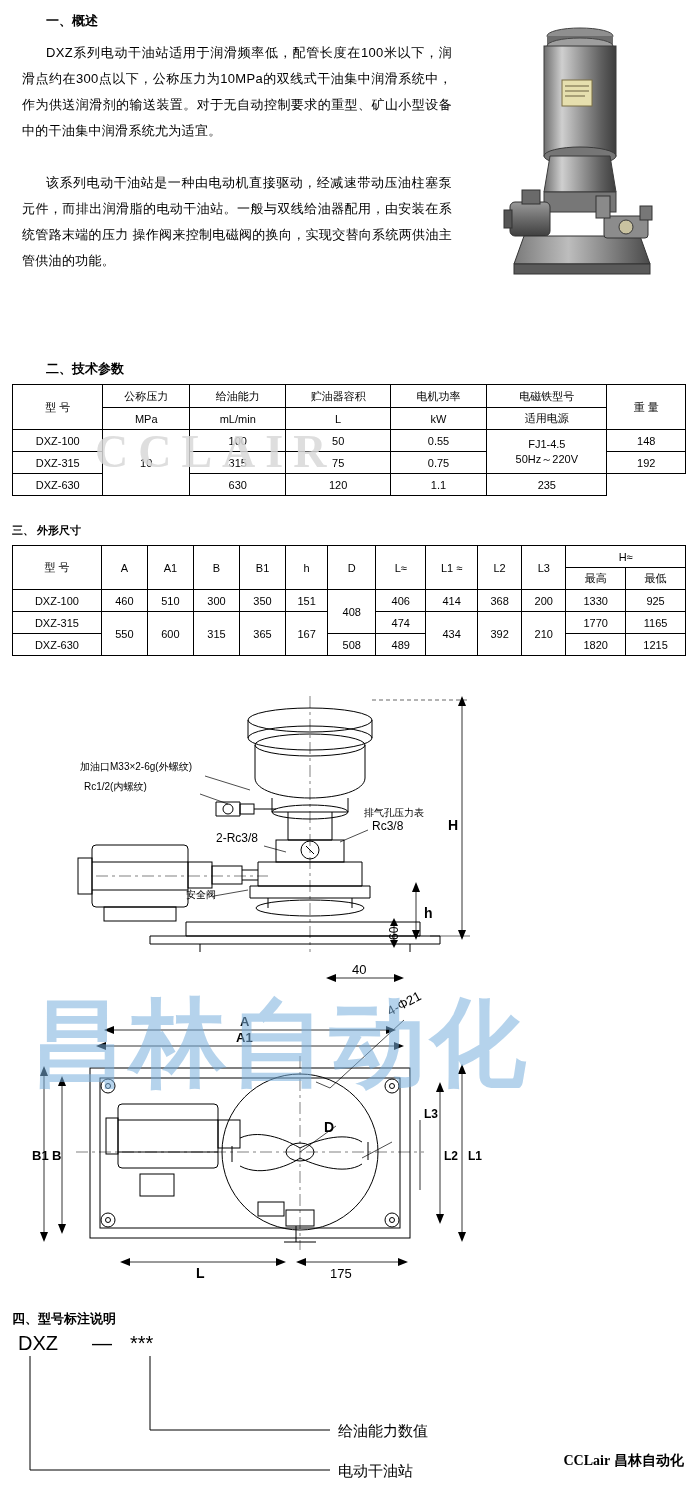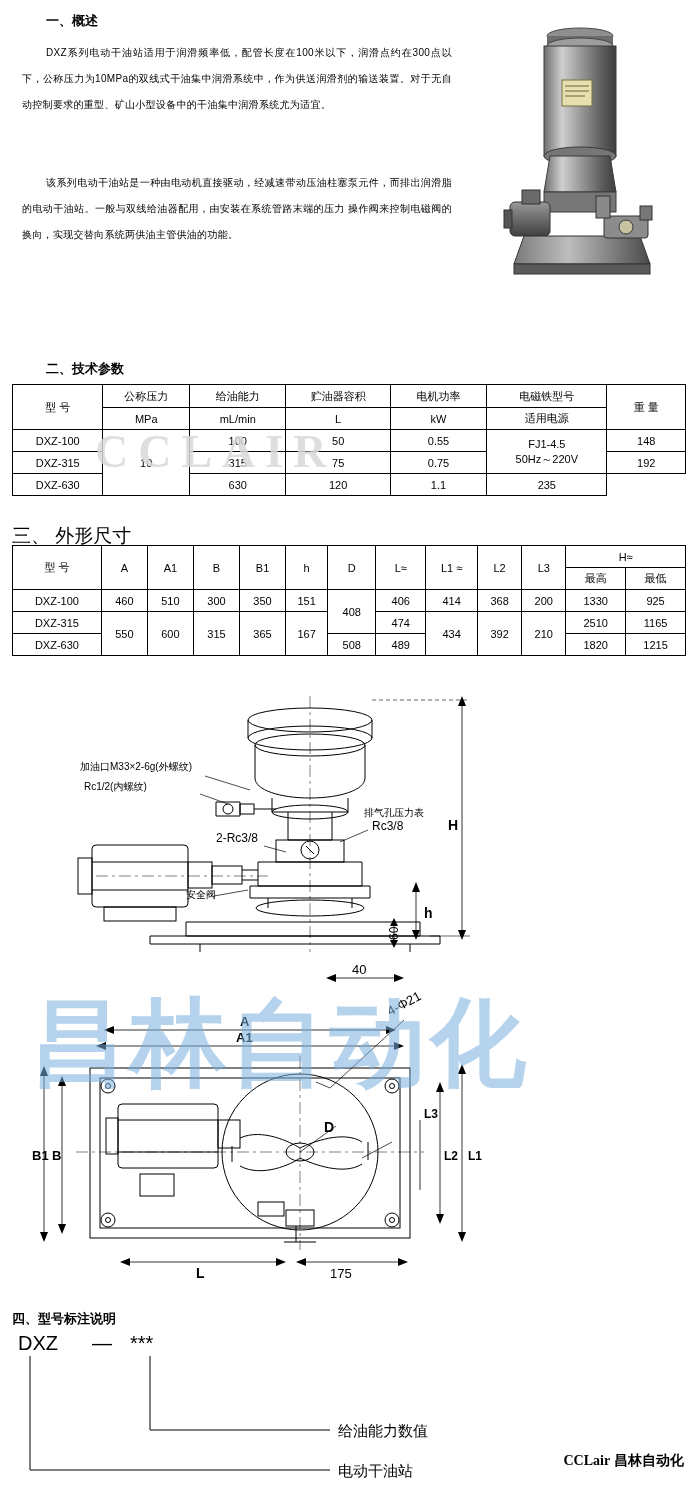--- a/index.html
+++ b/index.html
@@ -14,21 +14,21 @@
 
   
   .sec-title{
     font-weight:bold;
     font-size:13px;
     margin:0;
   }
   #sec1-title{position:absolute;left:46px;top:12px;text-align:right;}
   .para{
     position:absolute;
-    font-size:10px;
+    font-size:13px;
     line-height:26px;
     text-align:justify;
     letter-spacing:0.3px;
   }
   #para1{left:22px;top:40px;width:430px;text-indent:24px;}
   #para2{left:22px;top:170px;width:430px;text-indent:24px;}
 
   
   .photo{
     position:absolute;left:500px;top:20px;width:180px;height:260px;
@@ -41,21 +41,21 @@
   table{border-collapse:collapse;font-size:11px;}
   td,th{border:1px solid #000;text-align:center;font-weight:normal;padding:0;}
 
   #tbl-tech{position:absolute;left:12px;top:384px;width:674px;}
   #tbl-tech td{height:21px;}
   #tbl-tech .hdr td{height:22px;}
 
   #media-note{position:absolute;left:12px;top:500px;font-size:12px;}
 
   
-  #sec3-title{position:absolute;left:12px;top:523px;font-weight:normal;font-size:19px;}
+  #sec3-title{position:absolute;left:12px;top:523px;font-weight:bold;font-size:11px;}
   #tbl-dim{position:absolute;left:12px;top:545px;width:674px;}
   #tbl-dim td{height:21px;}
 
   
   .wm-cclair{
     position:absolute;left:95px;top:425px;
     font-size:46px;font-weight:bold;letter-spacing:10px;
     color:#d9d9d9;opacity:.85;font-family:"Liberation Serif",serif;
     pointer-events:none;
   }
@@ -234,21 +234,21 @@
         <td>DXZ-315</td>
         <td rowspan="2">550</td>
         <td rowspan="2">600</td>
         <td rowspan="2">315</td>
         <td rowspan="2">365</td>
         <td rowspan="2">167</td>
         <td>474</td>
         <td rowspan="2">434</td>
         <td rowspan="2">392</td>
         <td rowspan="2">210</td>
-        <td>2510</td>
+        <td>1770</td>
         <td>1165</td>
       </tr>
       <tr>
         <td>DXZ-630</td>
         <td>508</td>
         <td>489</td>
         <td>1820</td>
         <td>1215</td>
       </tr>
     </tbody>

